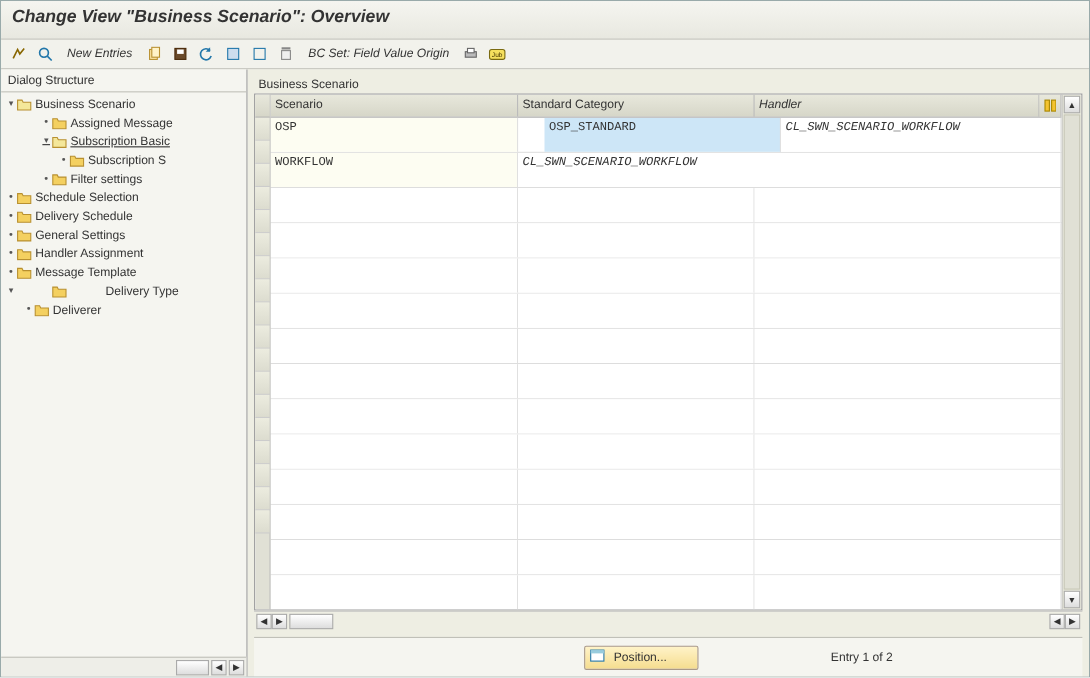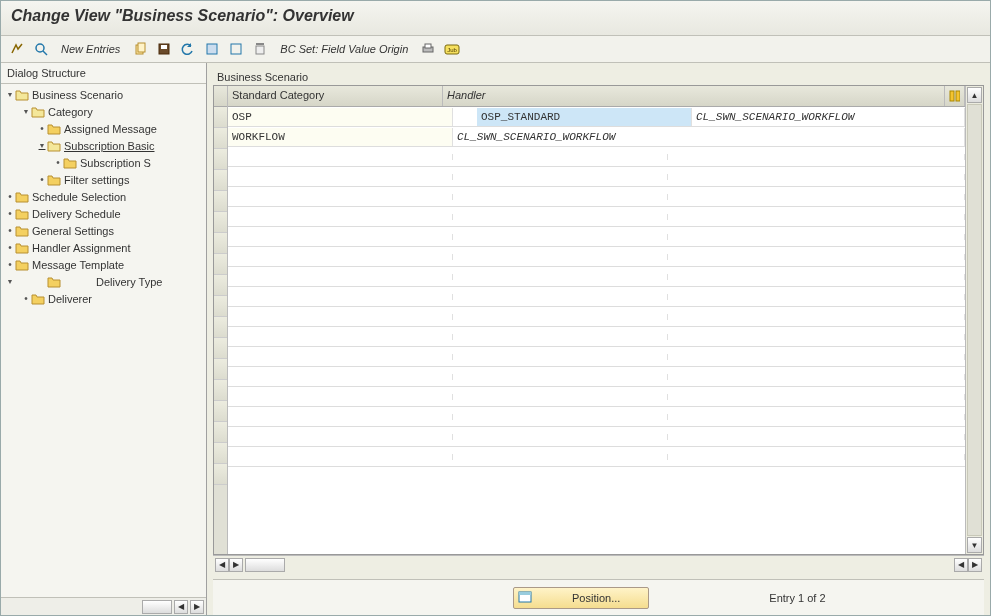--- a/index.html
+++ b/index.html
@@ -50,21 +50,21 @@
     padding: 0 6px;
     cursor: pointer;
     font-style: italic;
   }
   .content {
     flex: 1;
     display: flex;
     overflow: hidden;
   }
   .sidebar {
-    width: 206px;
+    width: 224px;
     border-right: 1px solid #a0a0a0;
     background: #f5f5f0;
     display: flex;
     flex-direction: column;
     position: relative;
   }
   .sidebar-header {
     padding: 4px 6px;
     border-bottom: 1px solid #c0c0b8;
     font-size: 11px;
@@ -176,23 +176,22 @@
     display:flex;align-items:center;justify-content:center;
     background: linear-gradient(#e8e8dc,#d6d6c8);
   }
   .grid-body {
     flex: 1;
     overflow: hidden;
     position: relative;
   }
   .grid-row {
     display: flex;
-    height: 20px;
+    height: 32px;
     border-bottom: 1px solid #ddd;
-    align-items: center;
   }
   .cell {
     border-right: 1px solid #e0e0e0;
     padding: 3px 4px;
     overflow: hidden;
     white-space: nowrap;
     font-family: "Courier New", monospace;
     font-size: 11px;
     background: #fff;
   }
@@ -255,21 +254,21 @@
   }
   .position-btn {
     display:flex;
     align-items:center;
     height:22px;
     border:1px solid #a98;
     background:linear-gradient(#fff3c8,#f5dd8f);
     padding:0 28px 0 4px;
     border-radius:2px;
     cursor:pointer;
-    gap:40px;
+    gap:8px;
   }
   .entry-label {
     font-size:11px;
   }
 </style>
 </head>
 <body>
 
 <div class="app">
 
@@ -342,29 +341,20 @@
       <div class="sidebar-header">Dialog Structure</div>
       <div class="tree" id="tree">
           <div class="tree-row" style="padding-left: 4px;">
             <span class="exp" style="font-size: 7px;">▼</span>
             <span class="folder-icon">
               <svg width="14" height="12">
                 <path d="M1 2 L5 2 L6 4 L13 4 L13 11 L1 11 Z" fill="#f4e79a" stroke="#b89030"></path>
               </svg>
             </span>
             <span>Business Scenario</span>
-          </div>
-          <div class="tree-row" style="padding-left: 20px;">
-            <span class="exp" style="font-size: 7px;">▼</span>
-            <span class="folder-icon">
-              <svg width="14" height="12">
-                <path d="M1 2 L5 2 L6 4 L13 4 L13 11 L1 11 Z" fill="#f4e79a" stroke="#b89030"></path>
-              </svg>
-            </span>
-            <span>Category</span>
           </div>
           <div class="tree-row" style="padding-left: 36px;">
             <span class="exp" style="font-size: 10px;">•</span>
             <span class="folder-icon">
               <svg width="14" height="12">
                 <path d="M1 2 L5 2 L6 4 L13 4 L13 11 L1 11 Z" fill="#f4d060" stroke="#b89030"></path>
               </svg>
             </span>
             <span>Assigned Message</span>
           </div>
@@ -485,20 +475,21 @@
             <div class="rowhdr-cell"></div>
             <div class="rowhdr-cell"></div>
             <div class="rowhdr-cell"></div>
             <div class="rowhdr-cell"></div>
             <div class="rowhdr-cell"></div>
             <div class="rowhdr-cell"></div>
             <div class="rowhdr-cell"></div>
           </div>
         <div class="grid">
           <div class="grid-header">
+            <div class="col-h col1">Scenario</div>
             <div class="col-h col2">Standard Category</div>
             <div class="col-h col3">Handler</div>
             <div class="col-h config">
               <svg width="12" height="12">
                   <rect x="1" y="1" width="4" height="10" fill="#f4c430" stroke="#a80"></rect>
                   <rect x="7" y="1" width="4" height="10" fill="#f4c430" stroke="#a80"></rect>
                 </svg>
             </div>
           </div>
           <div class="grid-body" id="gridbody">

